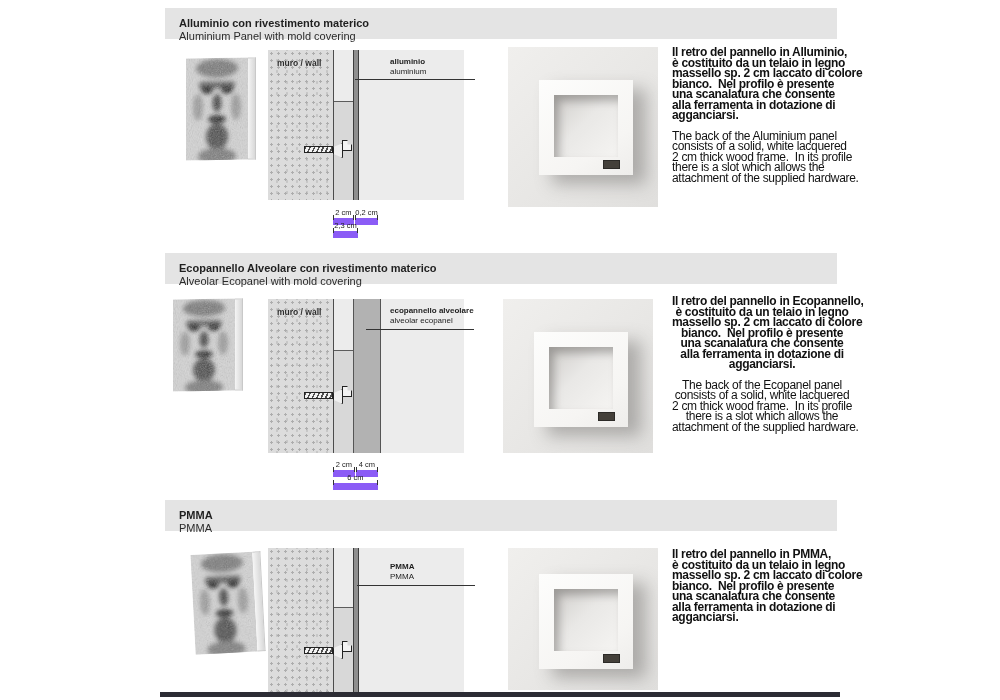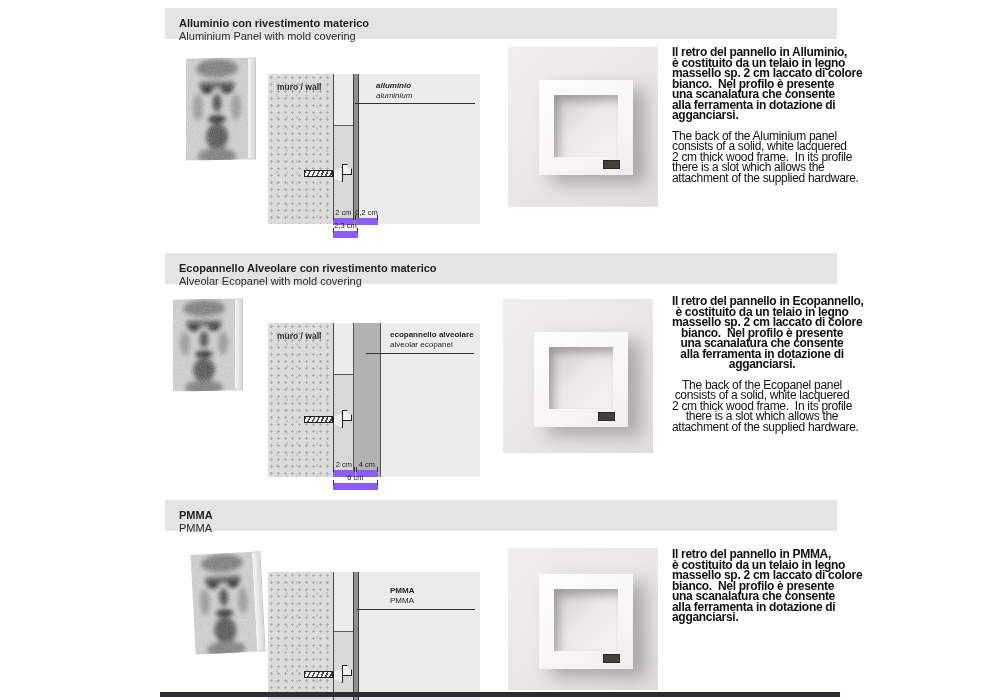--- a/index.html
+++ b/index.html
@@ -14,21 +14,21 @@
 
   
   .thumb{position:absolute;display:flex;}
   .thumb svg{display:block;}
   .thumb .edge{width:8px;background:linear-gradient(90deg,#f5f5f5,#d8d8d8);border:1px solid #c9c9c9;border-left:none;box-sizing:border-box;}
   .thumb.t1{left:186px;top:58px;height:102px;transform:skewY(-1deg);}
   .thumb.t2{left:173px;top:299px;height:92px;transform:skewY(-1deg);}
   .thumb.t3{left:193px;top:553px;height:100px;transform:rotate(-3deg);}
 
   
-  .diagram{position:absolute;left:268px;width:212px;background:#ececec;margin-top:24px;}
+  .diagram{position:absolute;left:268px;width:196px;background:#ececec;}
   .diagram.d1{top:50px;height:150px;}
   .diagram.d2{top:299px;height:154px;}
   .diagram.d3{top:548px;height:149px;}
   .diagram>div{position:absolute;}
   .wall{left:0;top:0;bottom:0;width:65px;border-right:1px solid #4c4c4c;
         background-color:#dcdcdc;
         background-image:radial-gradient(#adadad 1px, transparent 1.4px),radial-gradient(#c6c6c6 1px, transparent 1.4px);
         background-size:7px 7px,10px 11px;background-position:0 0,4px 5px;}
   .wall-label{position:absolute;left:9px;top:8px;font-size:8.5px;font-weight:bold;color:#2e2e2e;white-space:nowrap;}
   .frame-block{left:66px;width:19px;bottom:0;background:#d8d8d8;border-top:1px solid #5c5c5c;}
@@ -42,21 +42,21 @@
         background:repeating-linear-gradient(115deg,#4e4e4e 0 1.5px,#f2f2f2 1.5px 4px);}
   .screw .head{position:absolute;left:29px;top:3px;width:8px;height:13px;background:#efefef;border:1px solid #222;
         clip-path:polygon(0 28%,100% 0,100% 100%,0 72%);}
   .screw .hook{position:absolute;left:38px;top:0;width:10px;height:11px;border:1px solid #222;background:#f3f3f3;box-sizing:border-box;
         clip-path:polygon(0 0,55% 0,55% 40%,100% 40%,100% 100%,0 100%);}
   .leader{height:1px;background:#333;}
   .d1 .leader{left:87px;width:120px;top:29px;}
   .d2 .leader{left:98px;width:108px;top:30px;}
   .d3 .leader{left:89px;width:118px;top:37px;}
   .mat-label{font-size:8px;line-height:9.5px;color:#1e1e1e;white-space:nowrap;}
-  .d1 .mat-label{left:108px;top:7px;font-style:italic;} .d2 .mat-label{left:122px;top:7px;} .d3 .mat-label{left:122px;top:14px;}
+  .d1 .mat-label{left:122px;top:7px;} .d2 .mat-label{left:122px;top:7px;} .d3 .mat-label{left:122px;top:14px;}
   .mat-label .b{font-weight:bold;}
 
   
   .dimseg{position:absolute;font-size:7.5px;color:#222;text-align:center;border-bottom:7px solid #8b5cf6;height:10px;line-height:9px;white-space:nowrap;}
   .dimseg::before,.dimseg::after{content:"";position:absolute;bottom:-2px;width:1px;height:5px;background:#333;}
   .dimseg::before{left:0;} .dimseg::after{right:0;}
 
   
   .photo{position:absolute;width:150px;background:linear-gradient(135deg,#f0efed 0%,#e7e6e4 60%,#e0dfdd 100%);overflow:hidden;}
   .photo.p1{left:508px;top:47px;height:160px;}

